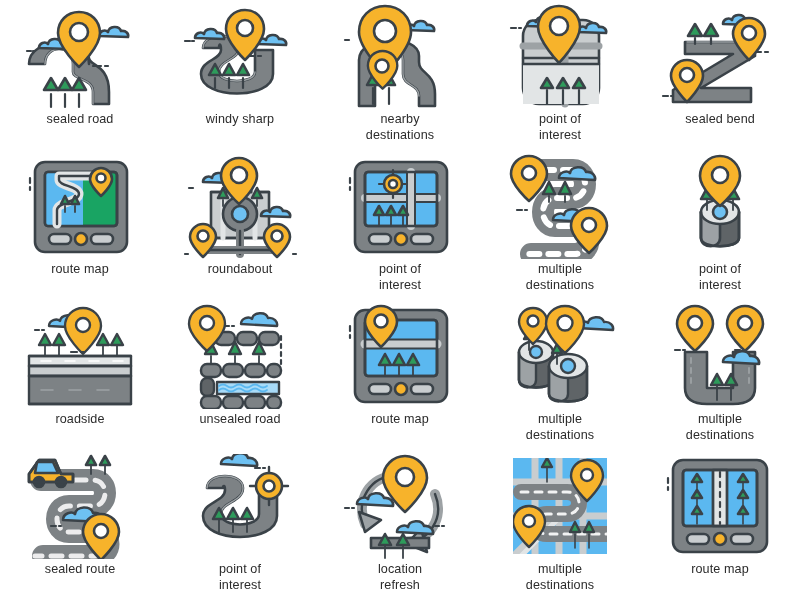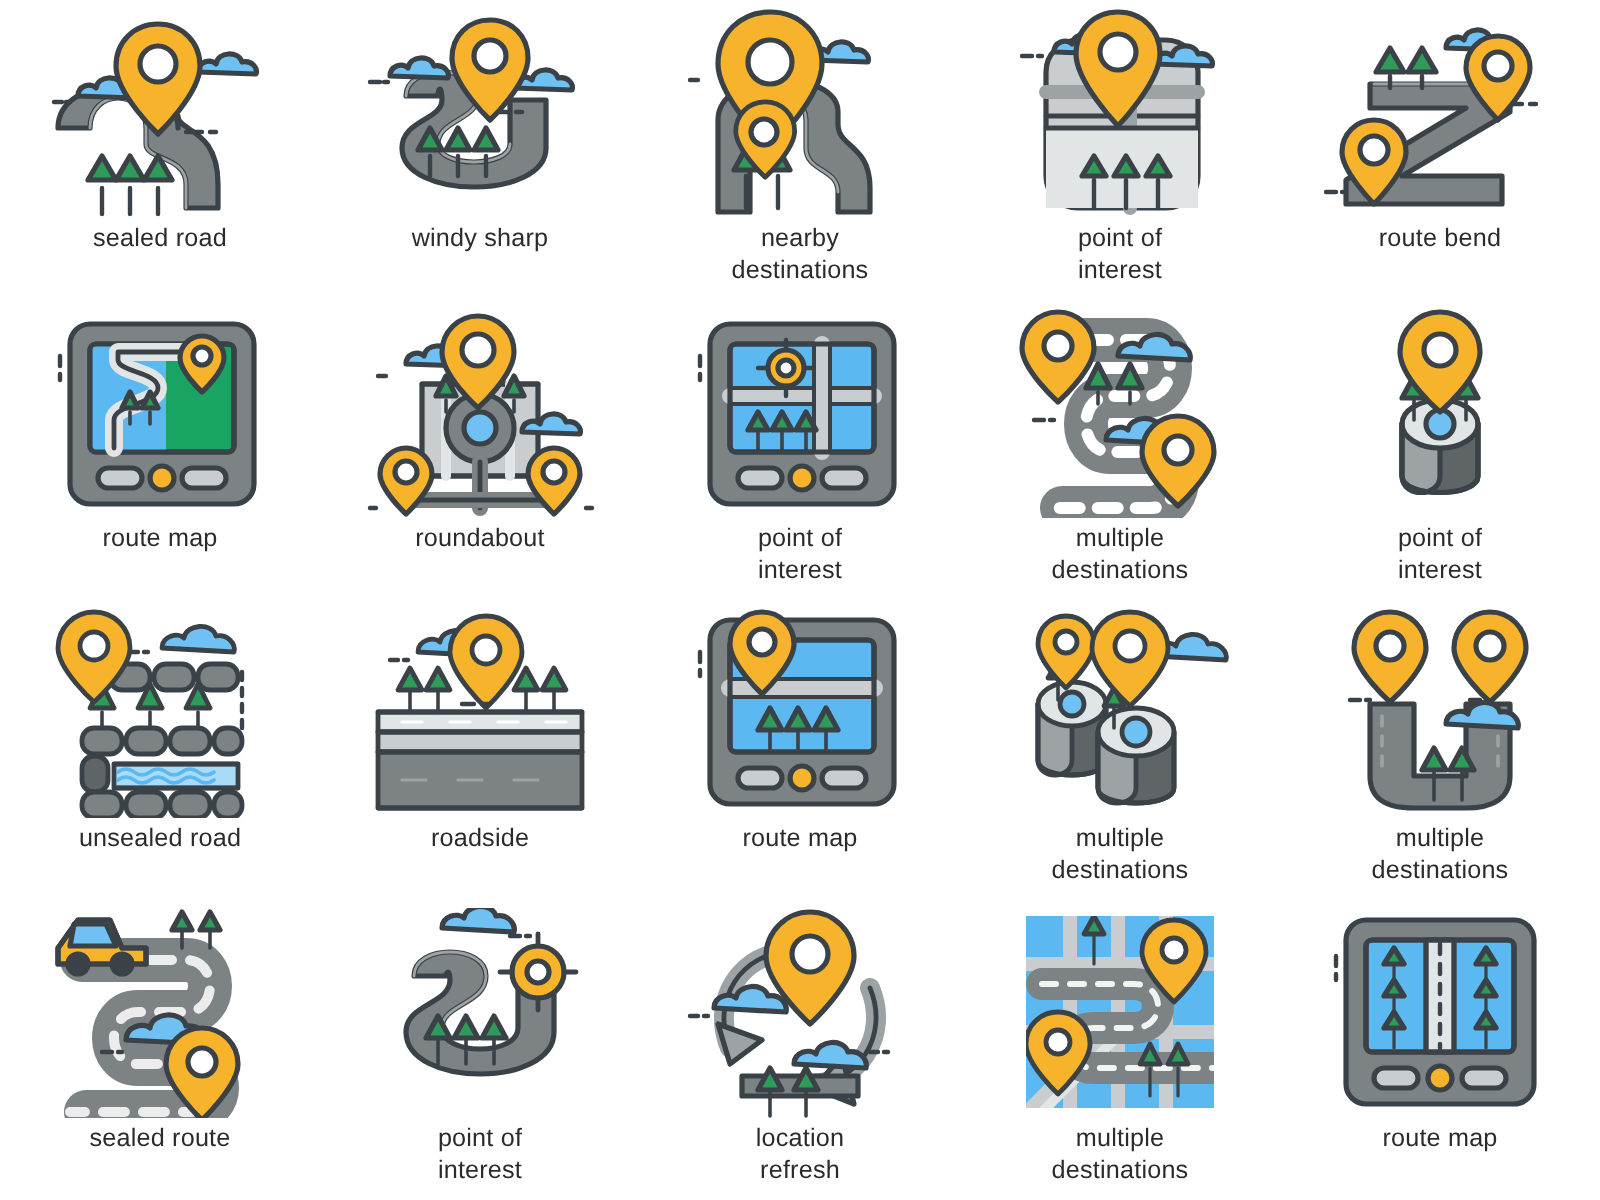--- a/index.html
+++ b/index.html
@@ -184,21 +184,21 @@
           <path d="M62 20 c0-5 6-7 9-4 1-6 11-7 13-1 5-1 8 3 7 6 z" fill="#6EC1F2"></path>
           <path d="M94 48 l6 0 M104 48 l3 0" stroke-width="2.2" fill="none"></path>
           <path d="M2 92 l5 0 M10 92 l2 0" stroke-width="2.2" fill="none"></path>
           <path d="M88 14 C79 14 72 21 72 30 c0 10 16 26 16 26 s16-16 16-26 C104 21 97 14 88 14 z" fill="#F7B32B"></path>
           <circle cx="88" cy="29" r="7" fill="#FFFFFF"></circle>
           <path d="M26 56 C17 56 10 63 10 72 c0 10 16 26 16 26 s16-16 16-26 C42 63 35 56 26 56 z" fill="#F7B32B"></path>
           <circle cx="26" cy="71" r="7" fill="#FFFFFF"></circle>
         </g>
       </svg>
     </div>
-    <div class="icon-label">route bend</div>
+    <div class="icon-label">sealed bend</div>
   </div>
 
   <div class="icon-cell">
     <div class="icon-art">
       <svg viewBox="0 0 118 105" xmlns="http://www.w3.org/2000/svg">
         <g stroke="#3A4248" stroke-width="2.6" stroke-linecap="round" stroke-linejoin="round">
           <rect x="14" y="8" width="92" height="90" rx="10" fill="#7D8285"></rect>
           <rect x="24" y="18" width="72" height="54" rx="3" fill="#19A463"></rect>
           <path d="M24 18 L62 18 L62 72 L24 72 Z" fill="#5BB8F0" stroke="none"></path>
           <rect x="24" y="18" width="72" height="54" rx="3" fill="none"></rect>
@@ -335,74 +335,20 @@
         </g>
       </svg>
     </div>
     <div class="icon-label">point of<br>interest</div>
   </div>
 
   <div class="icon-cell">
     <div class="icon-art">
       <svg viewBox="0 0 118 105" xmlns="http://www.w3.org/2000/svg">
         <g stroke="#3A4248" stroke-width="2.4" stroke-linecap="round" stroke-linejoin="round">
-
-          <g fill="#7D8285">
-            <rect x="34" y="28" width="20" height="13" rx="6"></rect>
-            <rect x="56" y="28" width="20" height="13" rx="6"></rect>
-            <rect x="78" y="28" width="20" height="13" rx="6"></rect>
-          </g>
-
-          <path d="M100 32 L100 60" stroke-width="2.2" stroke-dasharray="4 4" fill="none"></path>
-
-          <g fill="#7D8285">
-            <rect x="20" y="60" width="20" height="13" rx="6"></rect>
-            <rect x="42" y="60" width="20" height="13" rx="6"></rect>
-            <rect x="64" y="60" width="20" height="13" rx="6"></rect>
-            <rect x="86" y="60" width="14" height="13" rx="6"></rect>
-          </g>
-
-          <g>
-            <path d="M30 52 l0 8" stroke-width="1.8"></path>
-            <path d="M30 38 l6 12 -12 0 z" fill="#2E9B5B"></path>
-            <path d="M54 52 l0 8" stroke-width="1.8"></path>
-            <path d="M54 38 l6 12 -12 0 z" fill="#2E9B5B"></path>
-            <path d="M78 52 l0 8" stroke-width="1.8"></path>
-            <path d="M78 38 l6 12 -12 0 z" fill="#2E9B5B"></path>
-          </g>
-
-          <rect x="20" y="74" width="13" height="18" rx="6" fill="#5F6467"></rect>
-
-          <rect x="36" y="78" width="62" height="12" fill="#A8DBF8"></rect>
-          <path d="M36 78 L98 78 M36 90 L98 90" stroke-width="2.2"></path>
-          <path d="M38 82 q4-3 8 0 t8 0 t8 0 t8 0 t8 0 t8 0" fill="none" stroke="#5BB8F0" stroke-width="1.8"></path>
-          <path d="M38 86 q4-3 8 0 t8 0 t8 0 t8 0 t8 0 t8 0" fill="none" stroke="#5BB8F0" stroke-width="1.8"></path>
-
-          <g fill="#7D8285">
-            <rect x="20" y="92" width="20" height="13" rx="6"></rect>
-            <rect x="42" y="92" width="20" height="13" rx="6"></rect>
-            <rect x="64" y="92" width="20" height="13" rx="6"></rect>
-            <rect x="86" y="92" width="14" height="13" rx="6"></rect>
-          </g>
-
-          <path d="M60 20 c0-6 8-8 11-5 1-7 14-8 16-1 6-1 10 4 9 8 z" fill="#6EC1F2"></path>
-          <path d="M44 22 l4 0 M51 22 l2 0" stroke-width="2.2" fill="none"></path>
-
-          <path d="M26 2 C16 2 8 10 8 20 c0 11 18 27 18 27 s18-16 18-27 C44 10 36 2 26 2 z" fill="#F7B32B"></path>
-          <circle cx="26" cy="19" r="7" fill="#FFFFFF"></circle>
-        </g>
-      </svg>
-    </div>
-    <div class="icon-label">unsealed road</div>
-  </div>
-
-  <div class="icon-cell">
-    <div class="icon-art">
-      <svg viewBox="0 0 118 105" xmlns="http://www.w3.org/2000/svg">
-        <g stroke="#3A4248" stroke-width="2.4" stroke-linecap="round" stroke-linejoin="round">
           <rect x="8" y="52" width="102" height="10" fill="#E2E5E6"></rect>
           <rect x="8" y="62" width="102" height="10" fill="#C9CDCF"></rect>
           <rect x="8" y="72" width="102" height="28" fill="#7D8285"></rect>
           <path d="M8 52 L110 52 M8 62 L110 62 M8 72 L110 72 M8 100 L110 100" stroke-width="2.4"></path>
           <path d="M20 57 l10 0 M44 57 l10 0 M68 57 l10 0 M92 57 l10 0" stroke="#FFFFFF" stroke-width="1.6" fill="none"></path>
           <path d="M20 86 l12 0 M48 86 l12 0 M76 86 l12 0" stroke="#9DA2A5" stroke-width="1.6" fill="none"></path>
           <g>
             <path d="M24 42 l0 10" stroke-width="1.8"></path>
             <path d="M24 30 l6 11 -12 0 z" fill="#2E9B5B"></path>
             <path d="M38 42 l0 10" stroke-width="1.8"></path>
@@ -419,20 +365,74 @@
           <path d="M50 48 l6 0 M60 48 l3 0" stroke-width="2.2" fill="none"></path>
         </g>
       </svg>
     </div>
     <div class="icon-label">roadside</div>
   </div>
 
   <div class="icon-cell">
     <div class="icon-art">
       <svg viewBox="0 0 118 105" xmlns="http://www.w3.org/2000/svg">
+        <g stroke="#3A4248" stroke-width="2.4" stroke-linecap="round" stroke-linejoin="round">
+
+          <g fill="#7D8285">
+            <rect x="34" y="28" width="20" height="13" rx="6"></rect>
+            <rect x="56" y="28" width="20" height="13" rx="6"></rect>
+            <rect x="78" y="28" width="20" height="13" rx="6"></rect>
+          </g>
+
+          <path d="M100 32 L100 60" stroke-width="2.2" stroke-dasharray="4 4" fill="none"></path>
+
+          <g fill="#7D8285">
+            <rect x="20" y="60" width="20" height="13" rx="6"></rect>
+            <rect x="42" y="60" width="20" height="13" rx="6"></rect>
+            <rect x="64" y="60" width="20" height="13" rx="6"></rect>
+            <rect x="86" y="60" width="14" height="13" rx="6"></rect>
+          </g>
+
+          <g>
+            <path d="M30 52 l0 8" stroke-width="1.8"></path>
+            <path d="M30 38 l6 12 -12 0 z" fill="#2E9B5B"></path>
+            <path d="M54 52 l0 8" stroke-width="1.8"></path>
+            <path d="M54 38 l6 12 -12 0 z" fill="#2E9B5B"></path>
+            <path d="M78 52 l0 8" stroke-width="1.8"></path>
+            <path d="M78 38 l6 12 -12 0 z" fill="#2E9B5B"></path>
+          </g>
+
+          <rect x="20" y="74" width="13" height="18" rx="6" fill="#5F6467"></rect>
+
+          <rect x="36" y="78" width="62" height="12" fill="#A8DBF8"></rect>
+          <path d="M36 78 L98 78 M36 90 L98 90" stroke-width="2.2"></path>
+          <path d="M38 82 q4-3 8 0 t8 0 t8 0 t8 0 t8 0 t8 0" fill="none" stroke="#5BB8F0" stroke-width="1.8"></path>
+          <path d="M38 86 q4-3 8 0 t8 0 t8 0 t8 0 t8 0 t8 0" fill="none" stroke="#5BB8F0" stroke-width="1.8"></path>
+
+          <g fill="#7D8285">
+            <rect x="20" y="92" width="20" height="13" rx="6"></rect>
+            <rect x="42" y="92" width="20" height="13" rx="6"></rect>
+            <rect x="64" y="92" width="20" height="13" rx="6"></rect>
+            <rect x="86" y="92" width="14" height="13" rx="6"></rect>
+          </g>
+
+          <path d="M60 20 c0-6 8-8 11-5 1-7 14-8 16-1 6-1 10 4 9 8 z" fill="#6EC1F2"></path>
+          <path d="M44 22 l4 0 M51 22 l2 0" stroke-width="2.2" fill="none"></path>
+
+          <path d="M26 2 C16 2 8 10 8 20 c0 11 18 27 18 27 s18-16 18-27 C44 10 36 2 26 2 z" fill="#F7B32B"></path>
+          <circle cx="26" cy="19" r="7" fill="#FFFFFF"></circle>
+        </g>
+      </svg>
+    </div>
+    <div class="icon-label">unsealed road</div>
+  </div>
+
+  <div class="icon-cell">
+    <div class="icon-art">
+      <svg viewBox="0 0 118 105" xmlns="http://www.w3.org/2000/svg">
         <g stroke="#3A4248" stroke-width="2.6" stroke-linecap="round" stroke-linejoin="round">
           <rect x="14" y="6" width="92" height="92" rx="10" fill="#7D8285"></rect>
           <rect x="24" y="16" width="72" height="56" rx="3" fill="#5BB8F0"></rect>
           <path d="M24 40 L96 40" stroke="#C9CDCF" stroke-width="9" fill="none"></path>
           <path d="M24 35.5 L96 35.5 M24 44.5 L96 44.5" stroke-width="2"></path>
           <rect x="24" y="16" width="72" height="56" rx="3" fill="none"></rect>
           <g>
             <path d="M44 62 l0 10" stroke-width="1.8"></path>
             <path d="M44 50 l6 11 -12 0 z" fill="#2E9B5B"></path>
             <path d="M58 62 l0 10" stroke-width="1.8"></path>

